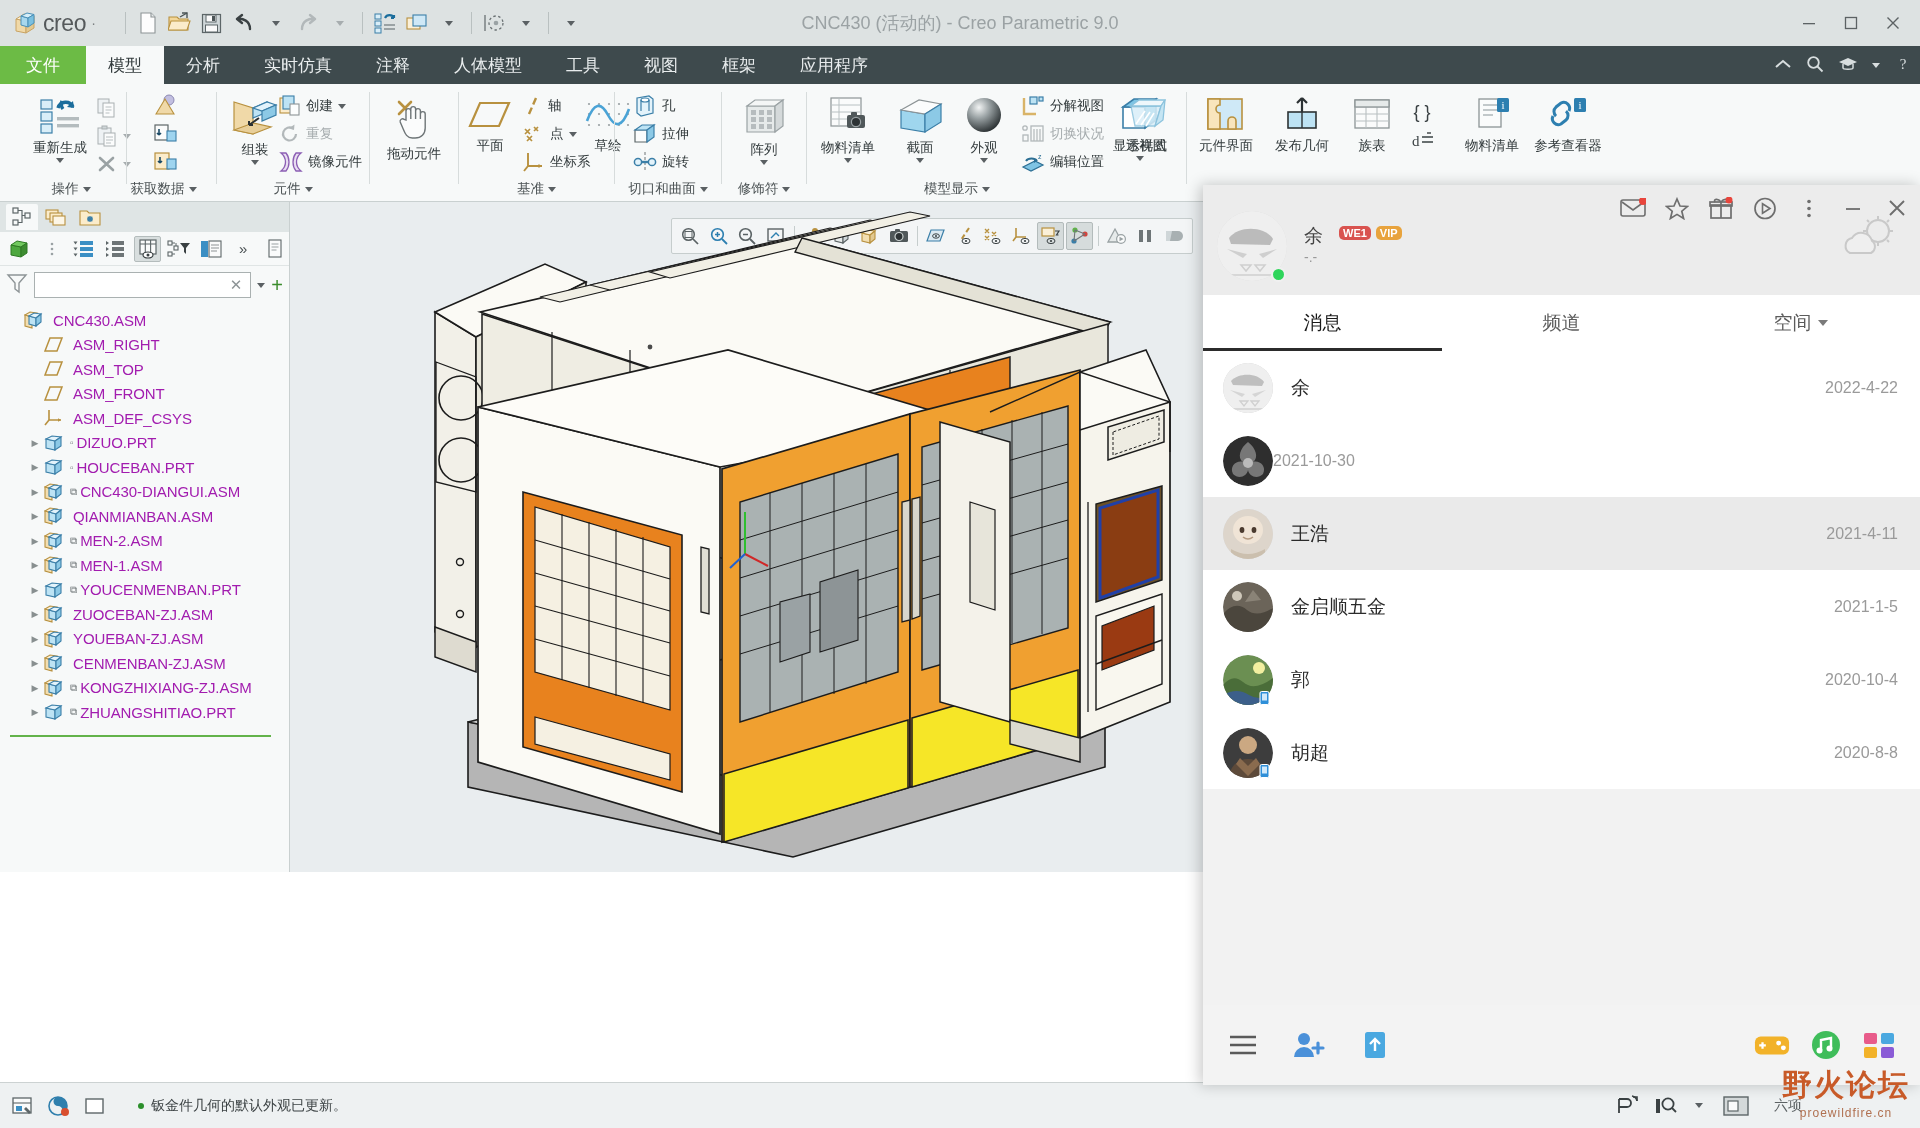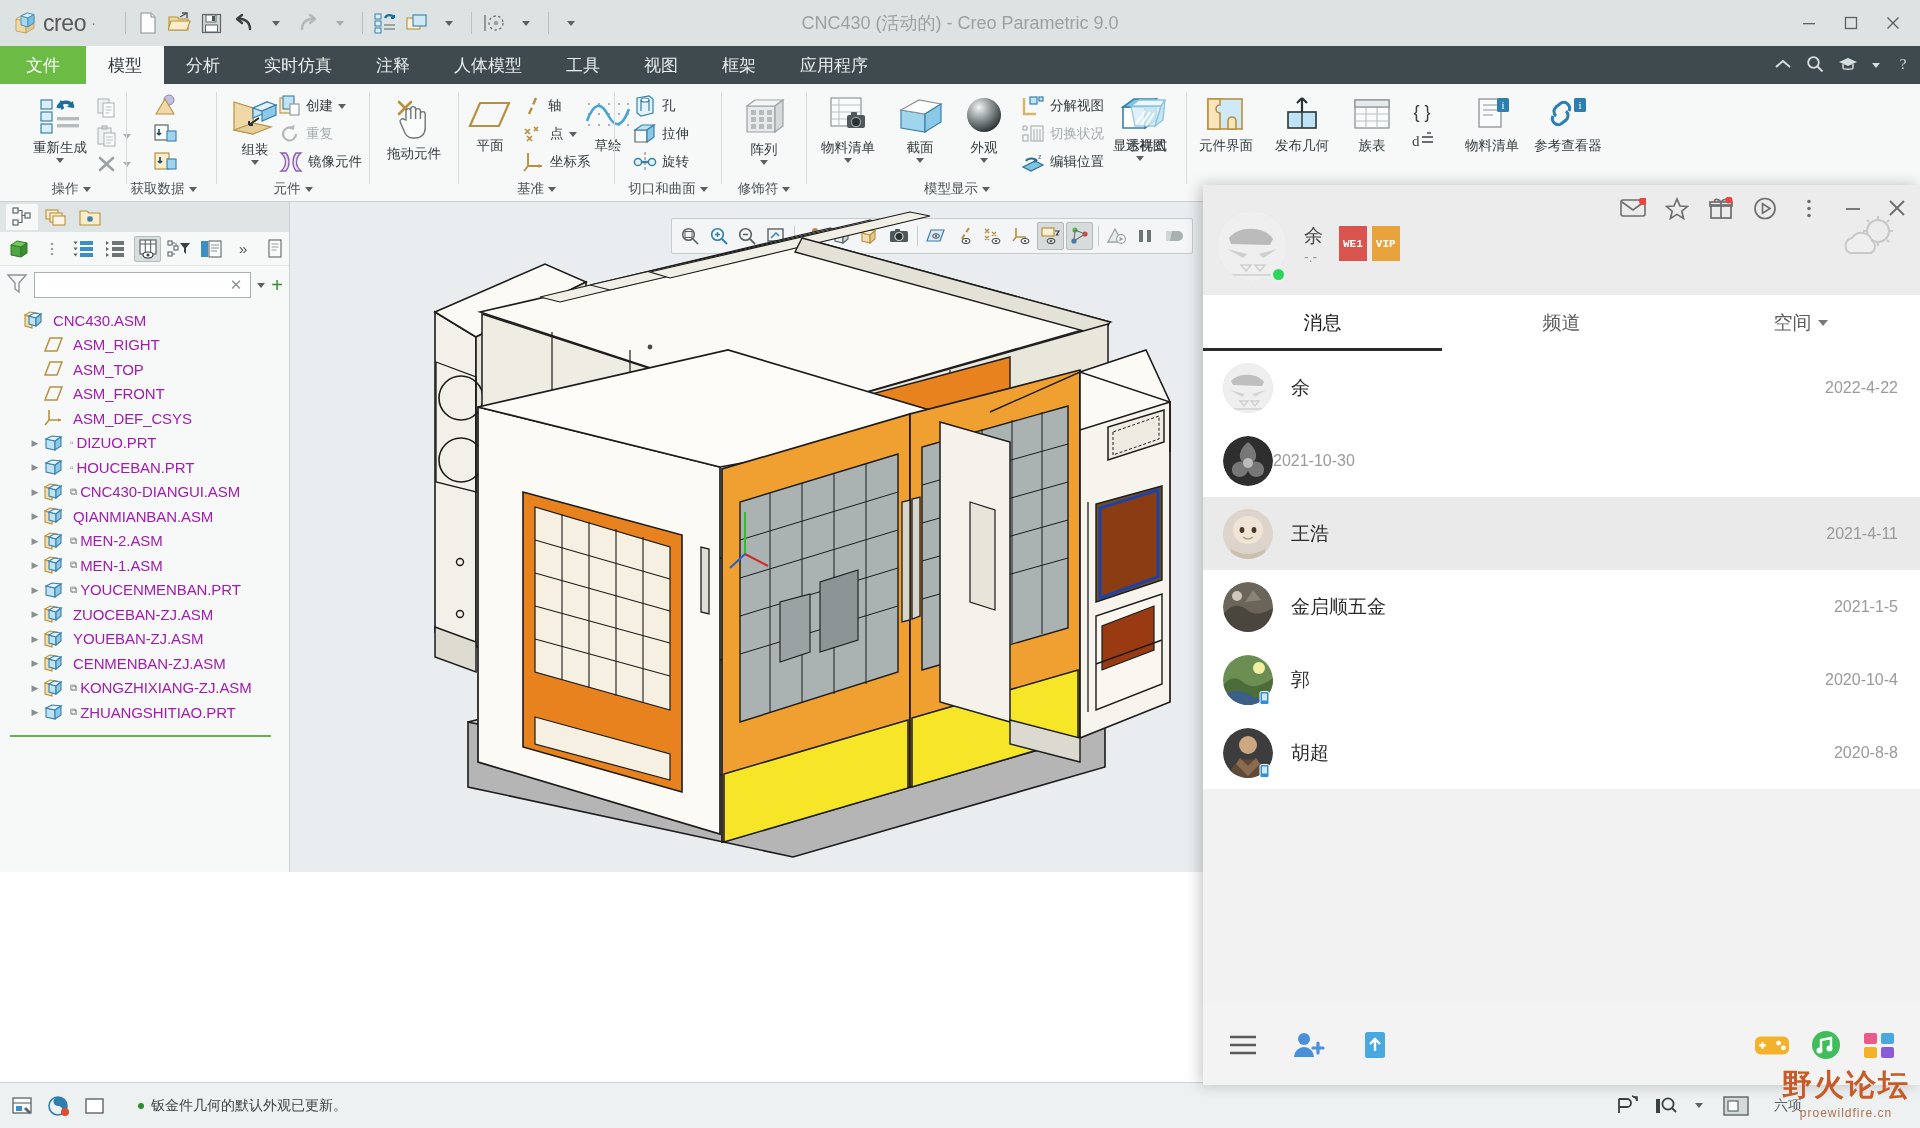--- a/index.html
+++ b/index.html
@@ -96,22 +96,22 @@
      background:#f2f2f2; box-shadow:-3px 0 14px rgba(0,0,0,0.22); overflow:hidden; }
   .qq-head { height:110px; background:#ececec; position:relative; }
   .qq-headicons { position:absolute; right:8px; top:8px; display:flex; align-items:center; gap:14px;}
   .qq-hi { width:30px;height:30px; display:flex;align-items:center;justify-content:center; position:relative;}
   .qq-avatar { position:absolute; left:14px; top:26px; width:70px; height:70px; border-radius:50%;
      background:#e2e2e2; overflow:hidden; }
   .qq-status { position:absolute; left:68px; top:82px; width:15px; height:15px; border-radius:50%;
      background:#2fd55b; border:2px solid #f0f0f0; }
   .qq-name { position:absolute; left:101px; top:38px; font-size:19px; color:#444; }
   .qq-badges { position:absolute; left:136px; top:41px; display:flex; gap:5px;}
-  .qq-badge { height:35px; padding:0 4px; border-radius:0; font-size:11px; color:#fff;
-     display:flex;align-items:center; font-weight:bold;font-family:Liberation Mono, monospace; }
+  .qq-badge { height:14px; padding:0 4px; border-radius:5px; font-size:11px; color:#fff;
+     display:flex;align-items:center; font-weight:bold; }
   .qq-sig { position:absolute; left:101px; top:64px; font-size:14px; color:#9a9a9a;}
   .qq-weather { position:absolute; right:22px; top:30px; width:60px; height:48px; }
   .qq-search { height:46px; background:#e9e9e9; display:flex; align-items:center; gap:10px; padding-left:22px;}
   .qq-search span { font-size:17px; color:#9b9b9b; }
   .qq-tabs { height:56px; background:#fff; display:flex; align-items:stretch; }
   .qq-tab { flex:1; display:flex; align-items:center; justify-content:center; gap:6px;
      font-size:19px; color:#5c5c5c; position:relative; }
   .qq-tab.active { color:#1a1a1a; }
   .qq-tab.active:after { content:""; position:absolute; left:0; right:0; bottom:0; height:3px; background:#2b2b2b;}
   .qq-list { background:#fff; }

